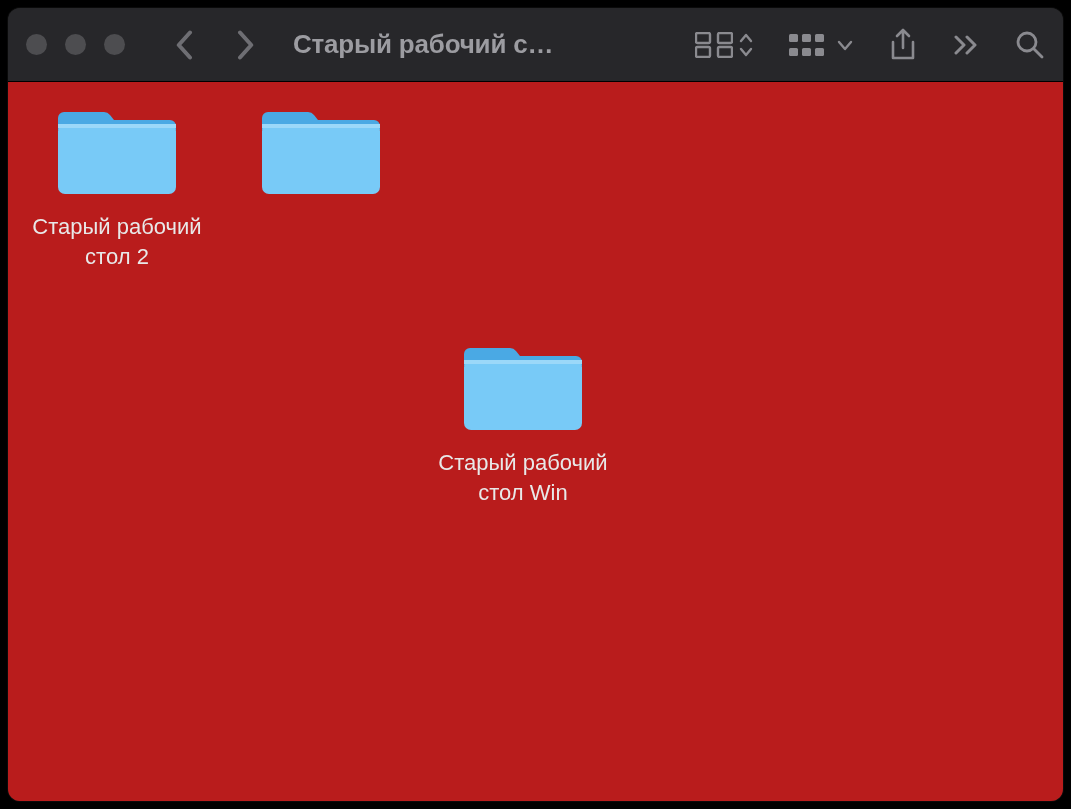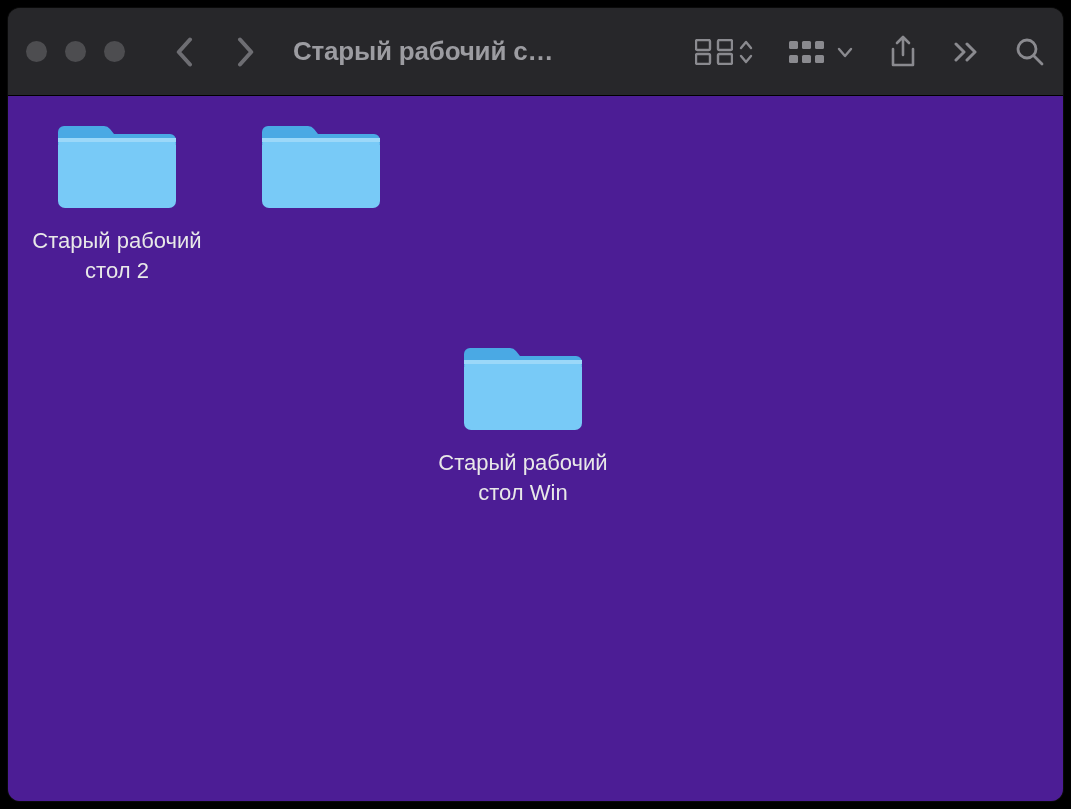--- a/index.html
+++ b/index.html
@@ -16,21 +16,21 @@
       inset:8px;
       background:#1e1e1e;
       border-radius:12px;
       overflow:hidden;
       box-shadow:0 0 0 1px rgba(255,255,255,0.04), 0 20px 60px rgba(0,0,0,0.6);
       display:flex;
       flex-direction:column;
     }
     
     .toolbar {
-      height:88px;
+      height:74px;
       background:#27272a;
       display:flex;
       align-items:center;
       padding:0 18px;
       gap:8px;
       border-bottom:1px solid #000;
       flex:0 0 auto;
     }
     .traffic-lights { display:flex; gap:18px; margin-right:36px; }
     .traffic-light {
@@ -48,21 +48,21 @@
       letter-spacing:-0.2px;
     }
     .spacer { flex:1; }
     .tool-cluster { display:flex; align-items:center; gap:36px; color:#8a8a8f; }
     .tool-btn { display:flex; align-items:center; gap:6px; }
     .tool-btn svg { display:block; }
 
     
     .content {
       flex:1;
-      background:#4c1d95;
+      background:#b91c1c;
       position:relative;
       padding:24px 12px;
     }
     .item {
       position:absolute;
       width:190px;
       display:flex;
       flex-direction:column;
       align-items:center;
       text-align:center;
@@ -75,21 +75,21 @@
       color:#e8e8e8;
       font-size:22px;
       line-height:30px;
       font-weight:400;
       padding:0 4px;
       word-wrap:break-word;
     }
     
     .p1 { left:14px; top:22px; }
     .p2 { left:218px; top:22px; }
-    .p3 { left:420px; top:244px; }
+    .p3 { left:420px; top:258px; }
   </style>
 </head>
 <body>
 
 <div class="window">
 
   <div class="toolbar">
 
     <div class="traffic-lights">
       <div class="traffic-light"></div>

